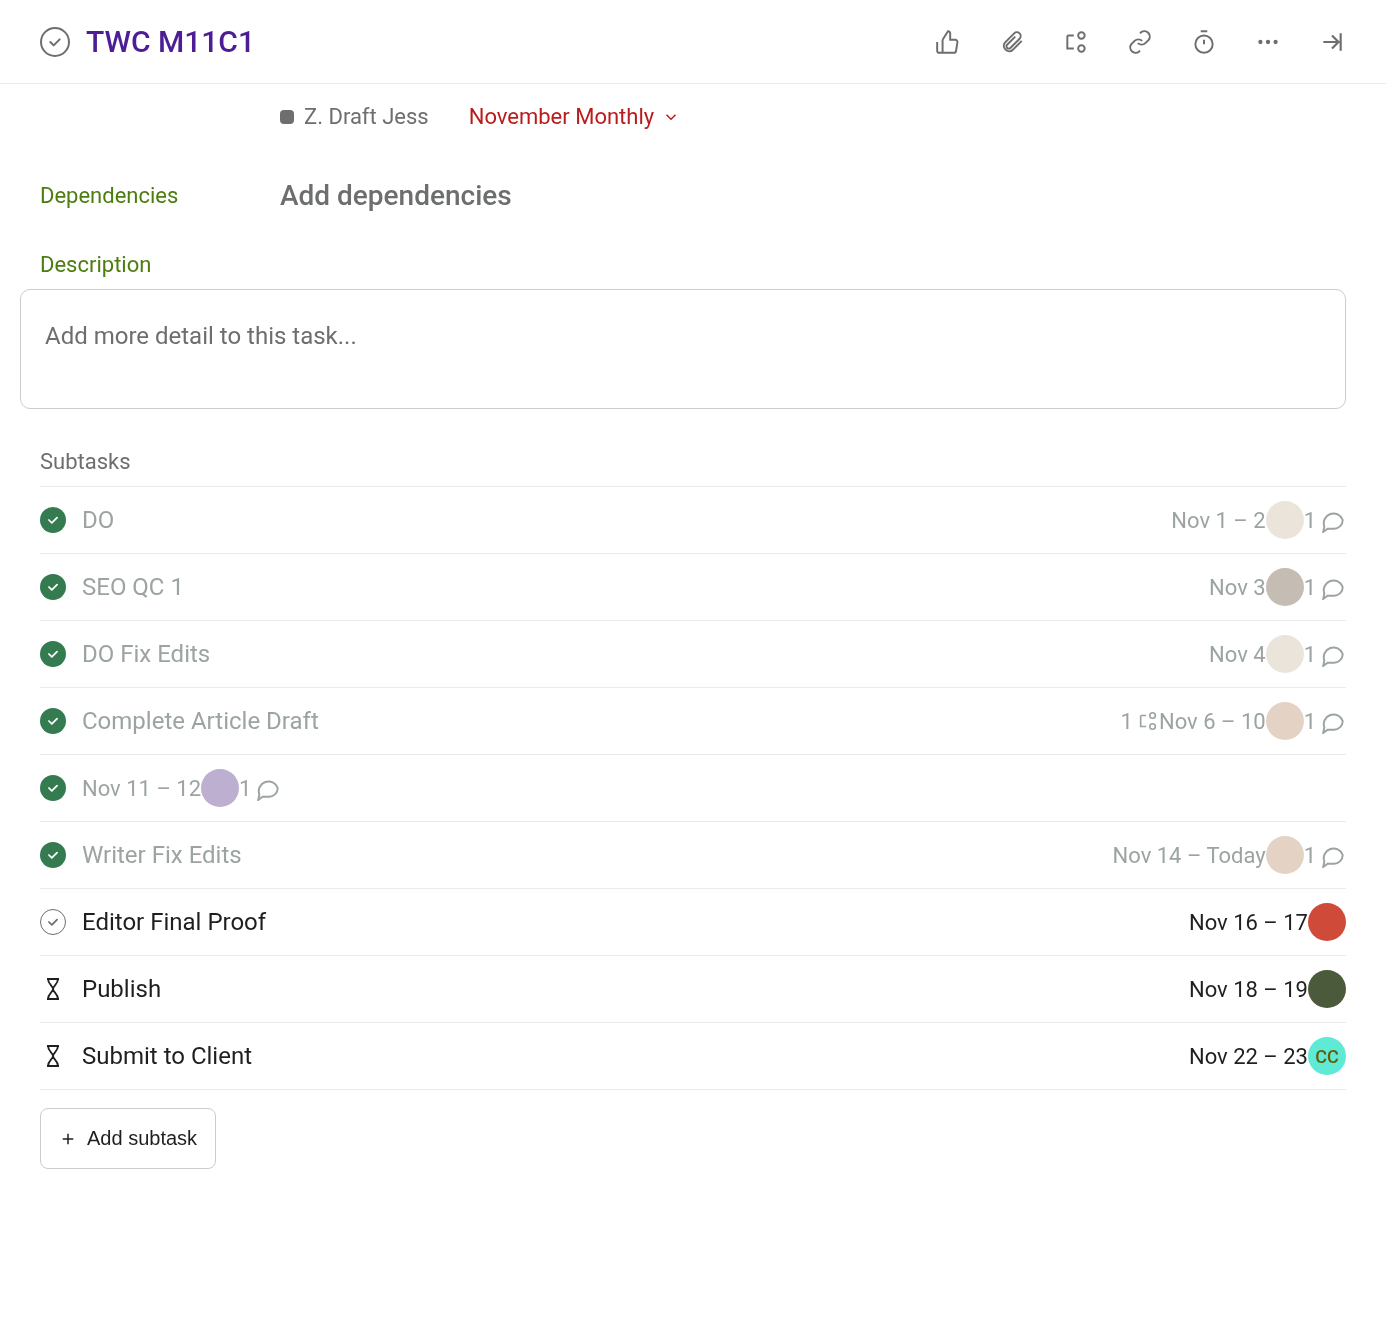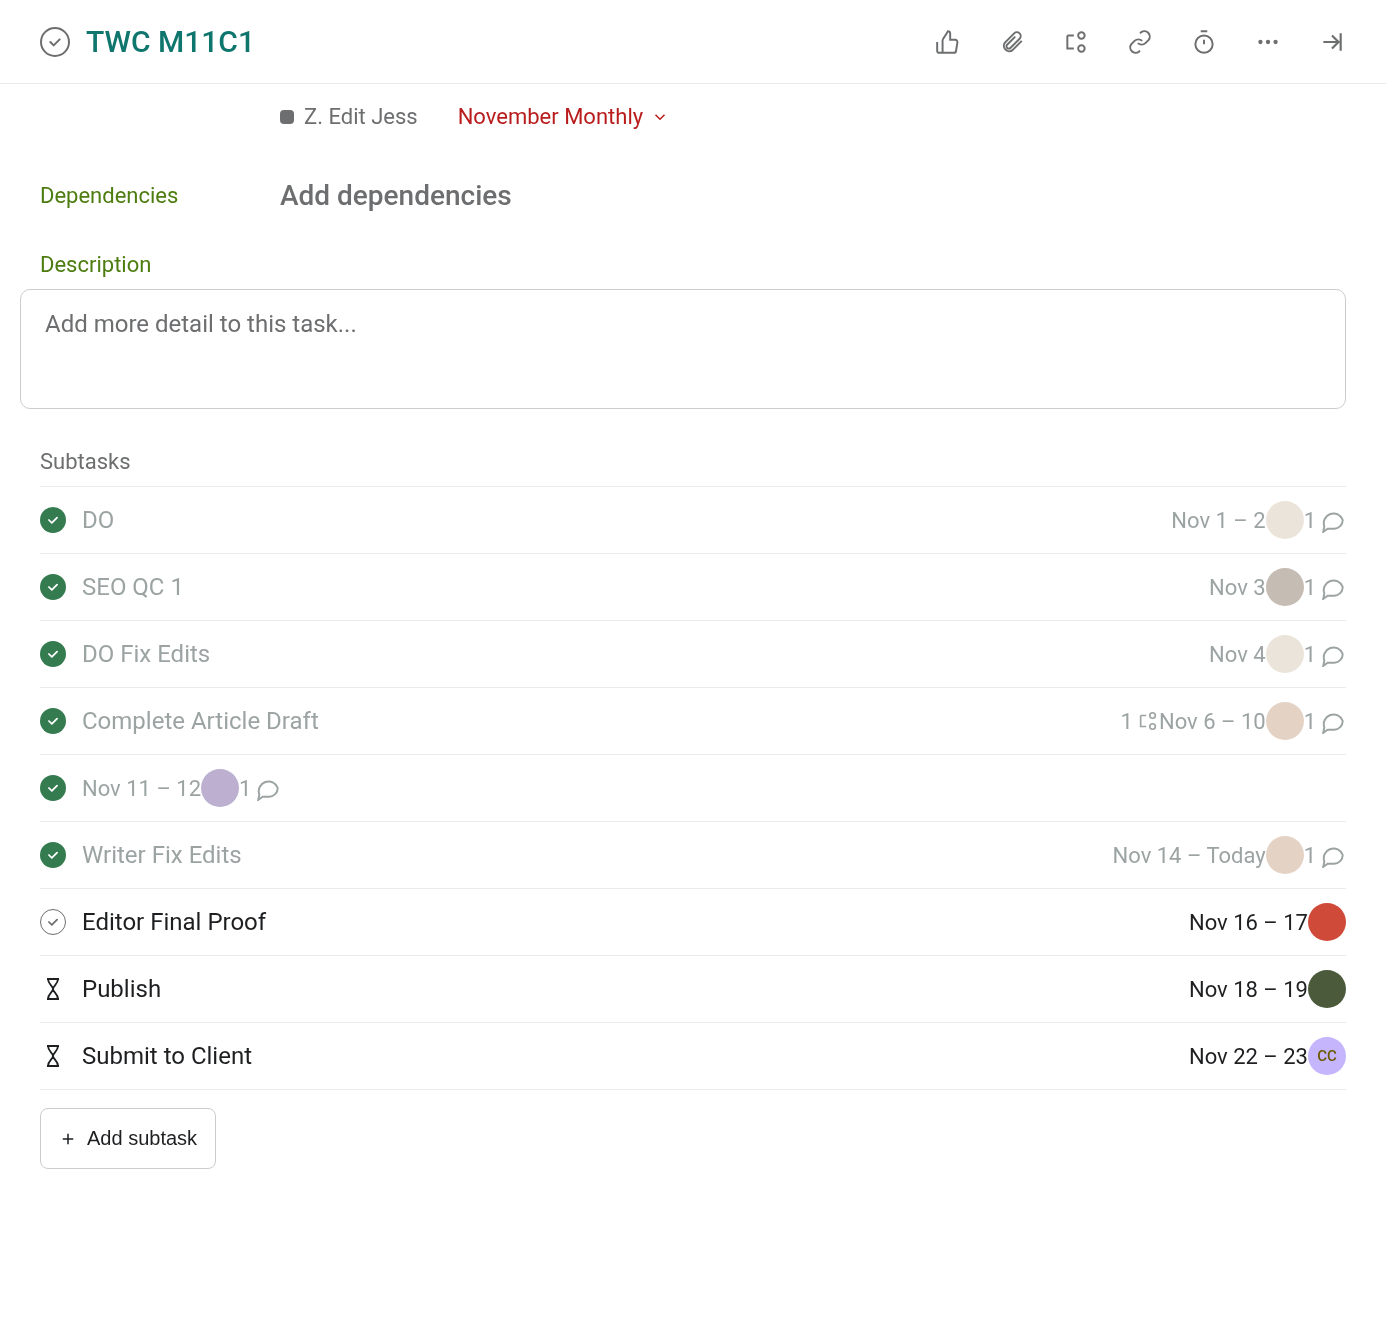--- a/index.html
+++ b/index.html
@@ -25,21 +25,21 @@
     width: 30px; height: 30px;
     border: 2px solid #6d6e6f;
     border-radius: 50%;
     display: flex; align-items: center; justify-content: center;
     cursor: pointer;
   }
   .check-circle svg { width: 16px; height: 16px; }
   .task-title {
     font-size: 30px;
     font-weight: 500;
-    color: #0f766e;
+    color: #4c1d95;
   }
   .header-actions {
     display: flex;
     align-items: center;
     gap: 36px;
   }
   .icon-btn {
     width: 28px; height: 28px;
     display: flex; align-items: center; justify-content: center;
     cursor: pointer;
@@ -80,21 +80,21 @@
   }
   .field-value-btn {
     font-size: 28px;
     color: #6d6e6f;
     font-weight: 500;
     cursor: pointer;
   }
   .description-box {
     border: 1px solid #cfcbcb;
     border-radius: 10px;
-    padding: 20px 24px;
+    padding: 32px 24px;
     min-height: 120px;
     font-size: 24px;
     color: #6d6e6f;
     margin-top: 12px;
     margin-bottom: 40px;
     margin-left: -20px;
   }
   .subtasks-label {
     font-size: 22px;
     color: #6d6e6f;
@@ -138,24 +138,24 @@
     color: #9ca3a3;
     font-size: 22px;
   }
   .subtask-date.active { color: #1e1f21; }
   .avatar {
     width: 38px; height: 38px; border-radius: 50%;
     flex-shrink: 0;
   }
   .avatar.dim { opacity: 0.5; }
   .avatar-initials {
-    background: #c4b5fd;
+    background: #5eead4;
     color: #6b5900;
     display:flex; align-items:center; justify-content:center;
-    font-size: 15px; font-weight:500;
+    font-size: 18px; font-weight:500;
   }
   .comment-badge {
     display: flex; align-items: center; gap: 4px;
     color: #9ca3a3; font-size: 22px;
   }
   .sub-count {
     display:flex; align-items:center; gap:4px;
     color:#9ca3a3; font-size:22px;
   }
   .add-subtask-btn {
@@ -227,21 +227,21 @@
         </svg>
     </div>
   </div>
 </div>
 
 <div class="body">
 
   <div class="project-row">
     <div class="project-chip">
       <span class="project-dot"></span>
-      <span>Z. Edit Jess</span>
+      <span>Z. Draft Jess</span>
     </div>
     <div class="section-select">
       <span>November Monthly</span>
       <svg width="18" height="18" viewBox="0 0 24 24" fill="none" stroke="currentColor" stroke-width="2">
           <polyline points="6 9 12 15 18 9"></polyline>
         </svg>
     </div>
   </div>
 
   <div class="field-row">

